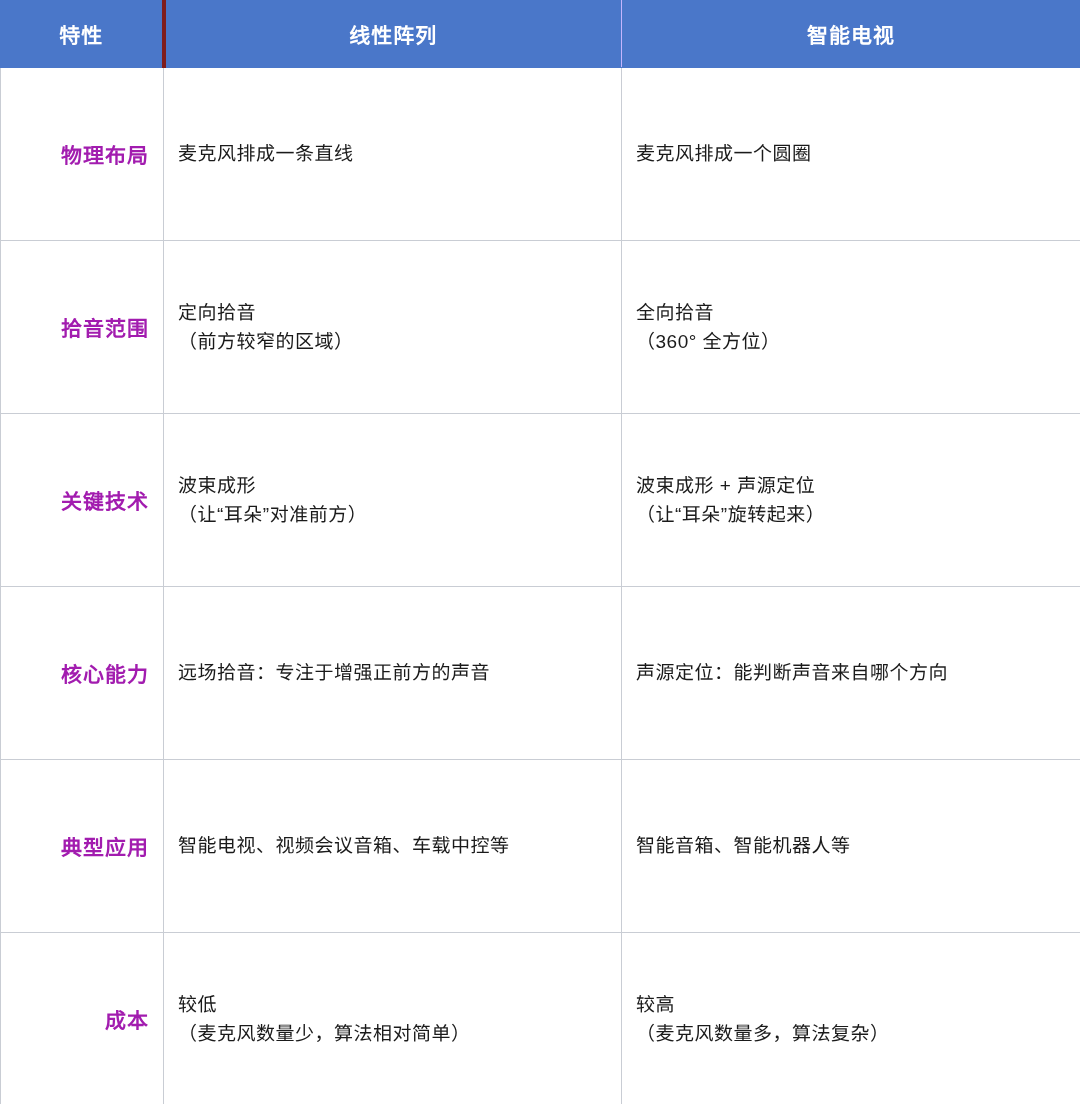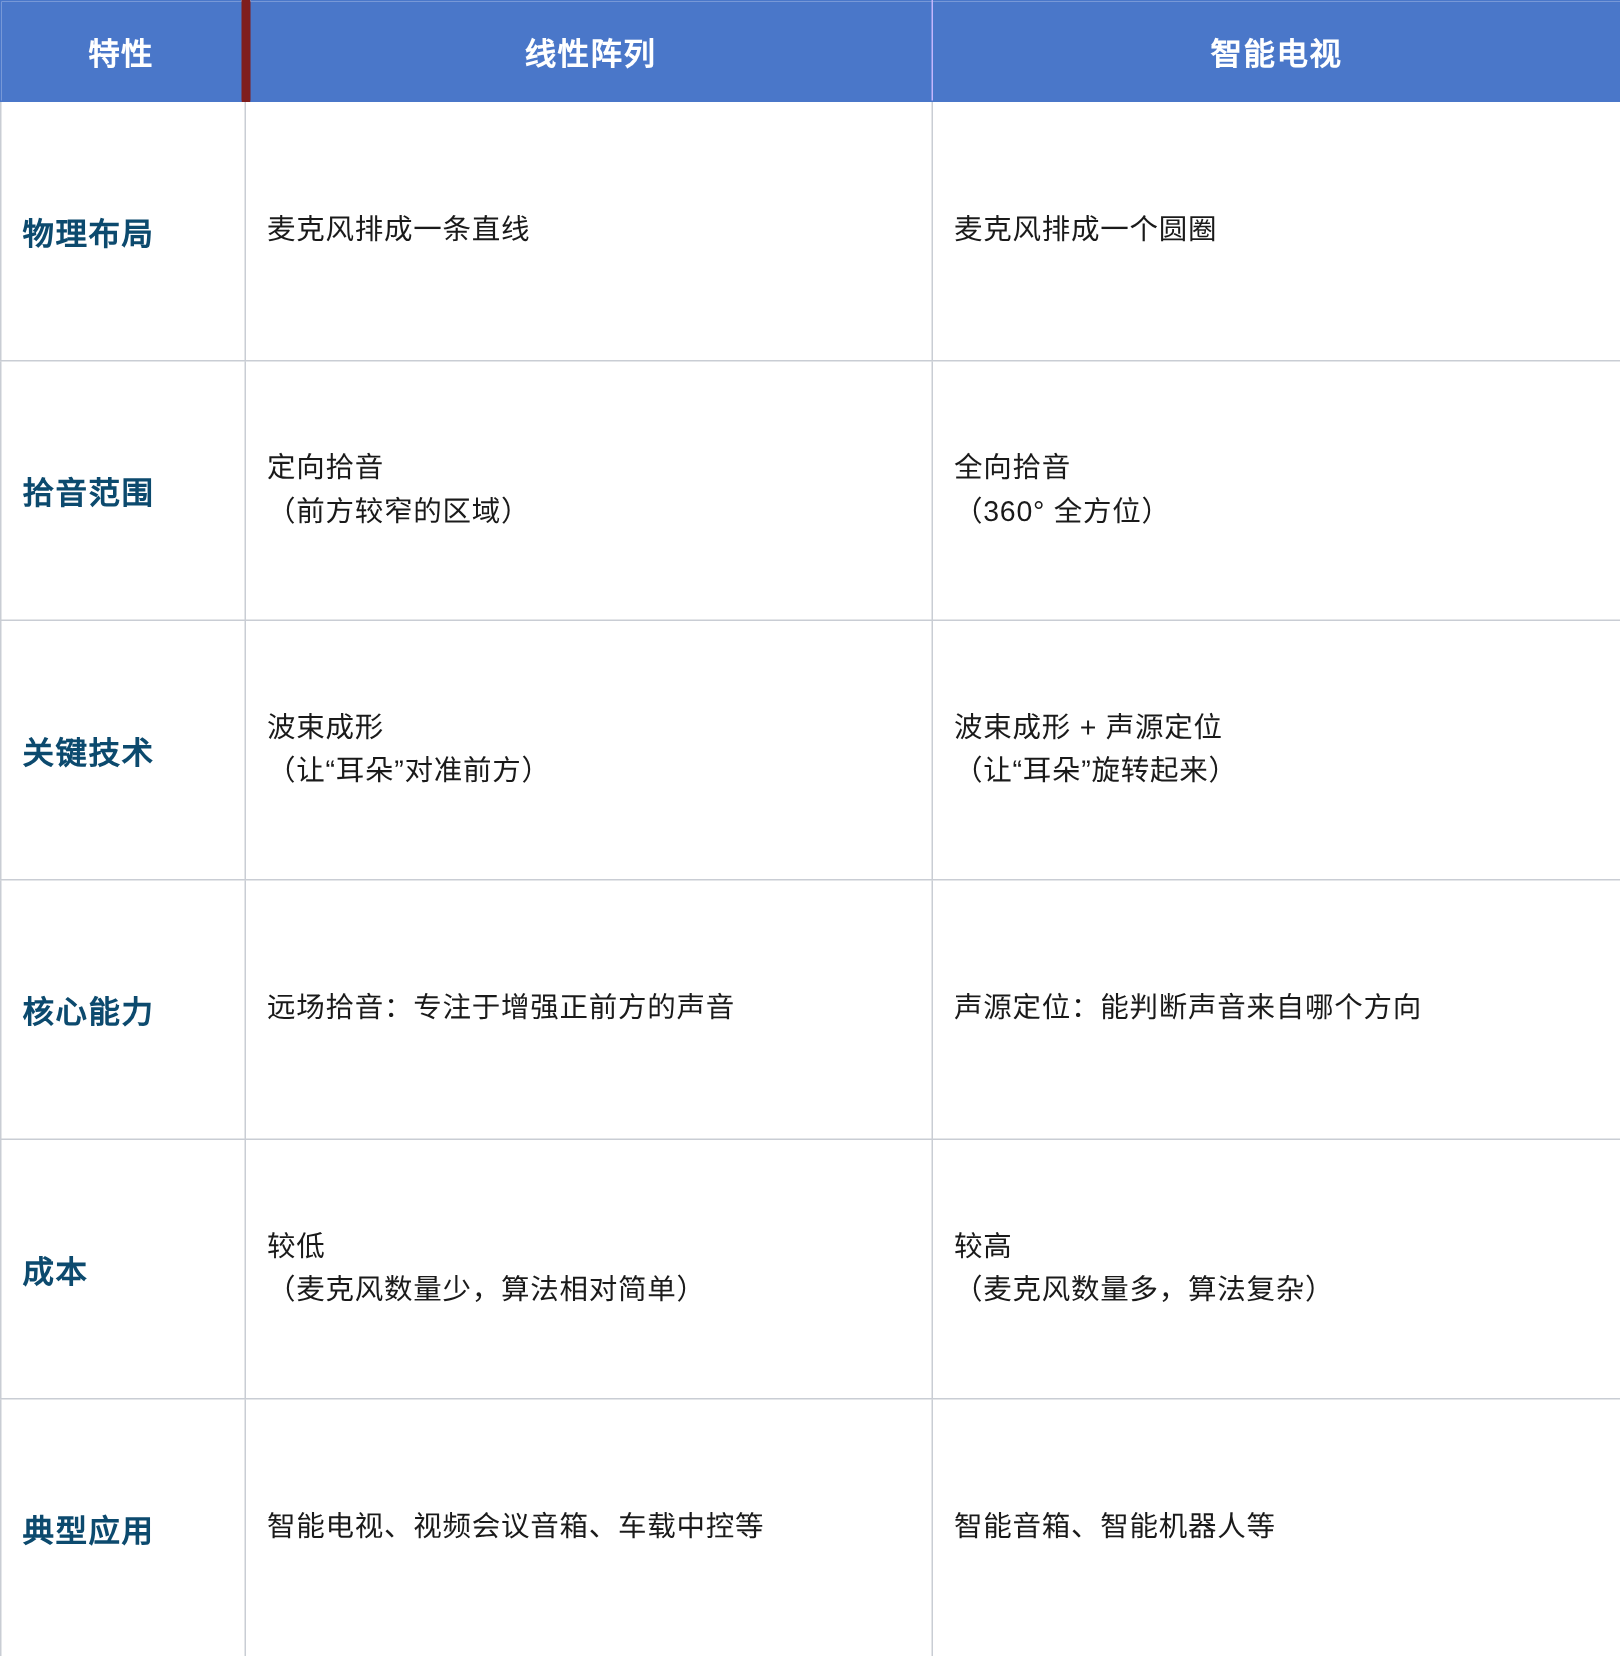--- a/index.html
+++ b/index.html
@@ -33,40 +33,40 @@
     color: #ffffff;
     font-size: 21px;
     font-weight: bold;
     height: 64px;
     text-align: center;
     vertical-align: middle;
     border: 1px solid #4a77c9;
     letter-spacing: 1px;
   }
   thead th.first {
-    border-right: 6px solid #7f1d1d;
+    border-right: 4px solid #7f1d1d;
   }
   thead th.mid {
     border-right: 1px solid #c4b5fd;
   }
 
   tbody td {
     border: 1px solid #c9cdd4;
     vertical-align: middle;
     padding: 10px 14px;
     box-sizing: border-box;
   }
   tbody tr {
     height: 173px;
   }
   tbody td.feature {
     font-size: 21px;
     font-weight: bold;
-    text-align: left;
-    color: #0c4a6e;
+    text-align: right;
+    color: #a21caf;
     letter-spacing: 1px;
   }
   tbody td.cell {
     font-size: 19px;
     line-height: 1.55;
     color: #1a1a1a;
     letter-spacing: 0.5px;
   }
   .line2 { display: block; }
 </style>
@@ -122,34 +122,34 @@
       <tr>
         <td class="feature">核心能力</td>
         <td class="cell">
           <span class="line2">远场拾音：专注于增强正前方的声音</span>
         </td>
         <td class="cell">
           <span class="line2">声源定位：能判断声音来自哪个方向</span>
         </td>
       </tr>
       <tr>
+        <td class="feature">典型应用</td>
+        <td class="cell">
+          <span class="line2">智能电视、视频会议音箱、车载中控等</span>
+        </td>
+        <td class="cell">
+          <span class="line2">智能音箱、智能机器人等</span>
+        </td>
+      </tr>
+      <tr>
         <td class="feature">成本</td>
         <td class="cell">
           <span class="line2">较低</span>
           <span class="line2">（麦克风数量少，算法相对简单）</span>
         </td>
         <td class="cell">
           <span class="line2">较高</span>
           <span class="line2">（麦克风数量多，算法复杂）</span>
         </td>
       </tr>
-      <tr>
-        <td class="feature">典型应用</td>
-        <td class="cell">
-          <span class="line2">智能电视、视频会议音箱、车载中控等</span>
-        </td>
-        <td class="cell">
-          <span class="line2">智能音箱、智能机器人等</span>
-        </td>
-      </tr>
     </tbody>
   </table>
 </div>
 
 </body></html>

